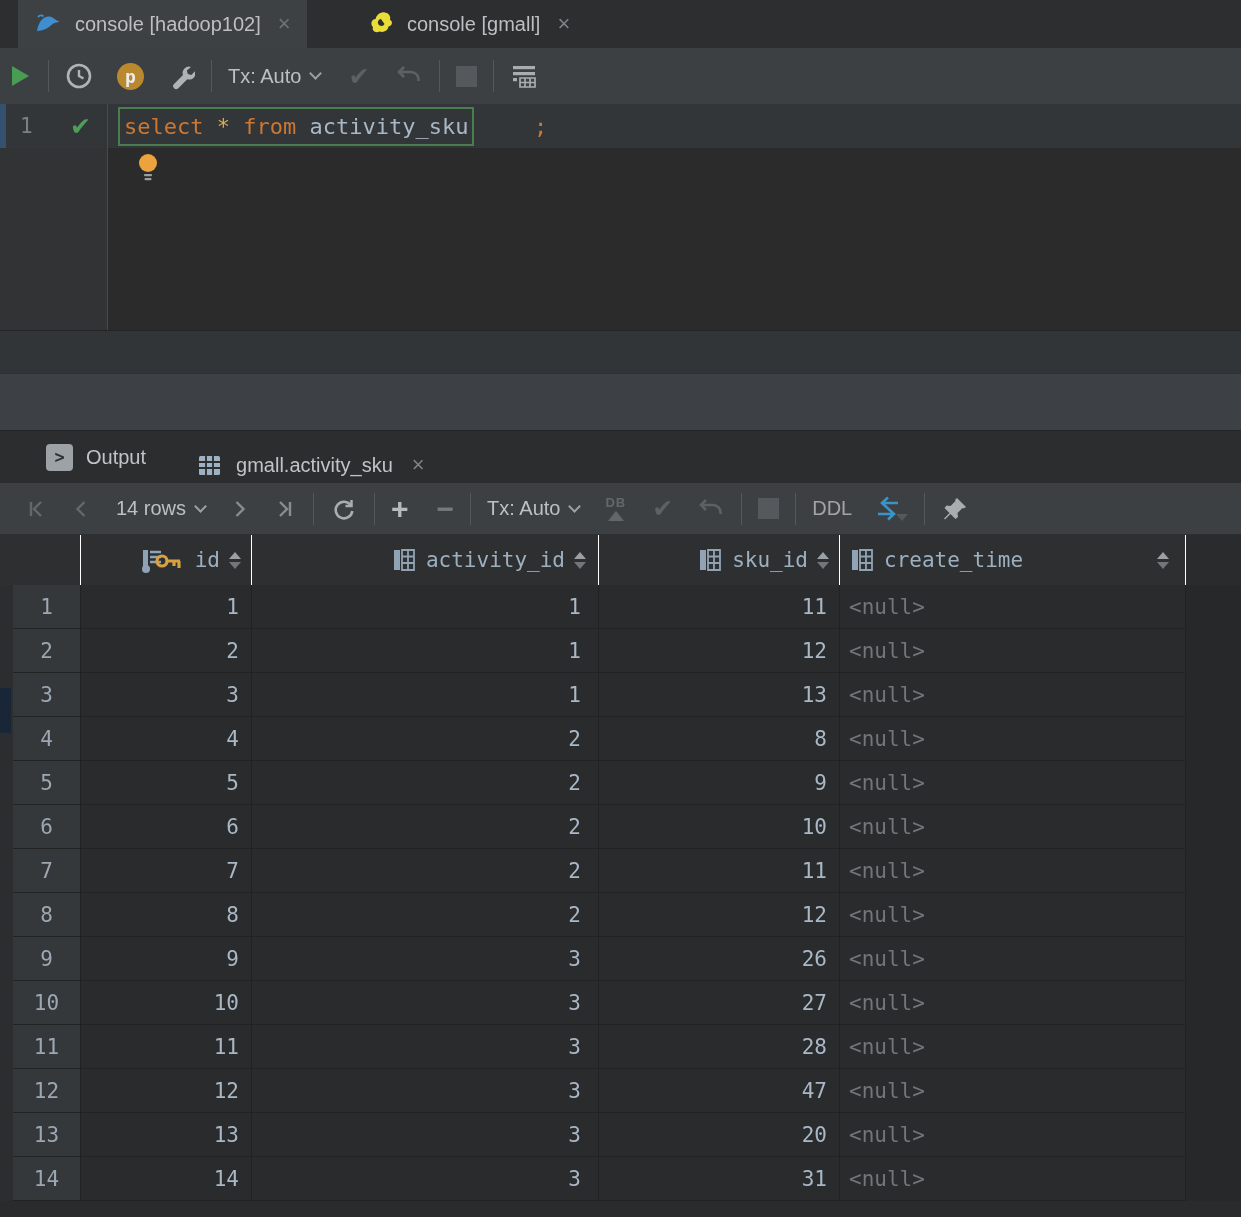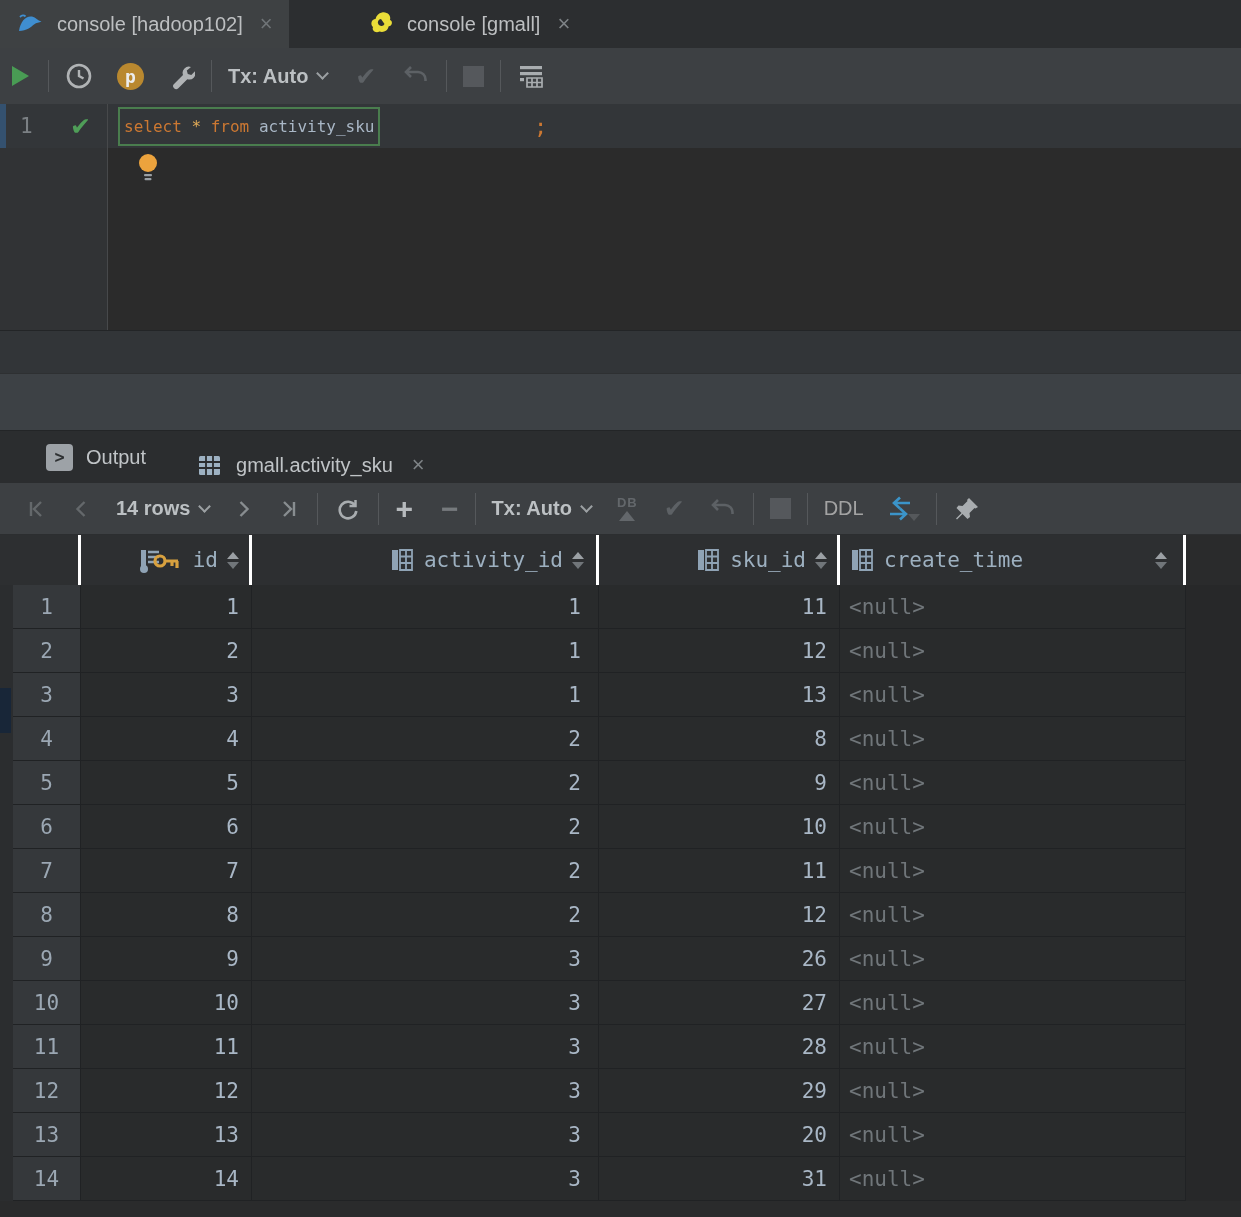--- a/index.html
+++ b/index.html
@@ -14,40 +14,40 @@
   .etab{position:absolute;top:0;height:48px;display:flex;align-items:center;gap:11px;
         padding:0 16px;color:#bdbfc1;font-size:20px;cursor:default;}
   .etab.active{background:#3e4143;}
   .tab-close{color:#7e8386;font-size:22px;line-height:1;margin-left:6px;}
   .etab.active .tab-close{color:#6f7477;}
   
   .etoolbar{position:absolute;left:0;top:48px;width:100%;height:56px;background:#3d4043;
             display:flex;align-items:center;}
   .tsep{width:1px;height:32px;background:#55585b;margin:0 16px;}
   .ticon{display:flex;align-items:center;justify-content:center;}
-  .txt-btn{color:#bcc0c3;font-size:20px;display:flex;align-items:center;gap:10px;font-weight:bold;}
+  .txt-btn{color:#bcc0c3;font-size:20px;display:flex;align-items:center;gap:10px;}
   .chev{width:9px;height:9px;border-right:2px solid #9ca0a3;border-bottom:2px solid #9ca0a3;
         transform:rotate(45deg);margin-top:-5px;}
   .check-dim{color:#5d6165;font-size:25px;}
   .stop-sq{width:21px;height:21px;background:#55585c;}
   .p-badge{width:27px;height:27px;border-radius:50%;background:#b9882f;color:#ececec;
            font-size:18px;font-weight:bold;display:flex;align-items:center;justify-content:center;
            font-family:"DejaVu Sans Mono",monospace;}
   
   .editor{position:absolute;left:0;top:104px;width:100%;height:226px;background:#2b2b2b;}
   .gutter{position:absolute;left:0;top:0;width:107px;height:100%;background:#313335;}
   .cur-line{position:absolute;left:0;top:0;width:100%;height:44px;background:#333639;}
   .gutter-sep{position:absolute;left:107px;top:0;width:1px;height:100%;background:#47494b;z-index:4;}
   .gutter-line{position:absolute;left:0;top:0;width:107px;height:44px;display:flex;
                align-items:center;justify-content:space-between;padding:0 16px 0 20px;z-index:5;}
   .lnum{color:#7b8084;font-size:21px;font-family:"DejaVu Sans Mono",monospace;}
   .gutter-check{color:#4f9e58;font-size:25px;}
   .code-line{position:absolute;left:118px;top:3px;height:39px;border:2px solid #4a7d4e;
              display:flex;align-items:center;padding:0 4px;z-index:5;
-             font-family:"DejaVu Sans Mono",monospace;font-size:16px;white-space:pre;}
+             font-family:"DejaVu Sans Mono",monospace;font-size:22px;white-space:pre;}
   .semi-out{position:absolute;top:3px;height:39px;display:flex;align-items:center;z-index:5;
             font-family:"DejaVu Sans Mono",monospace;font-size:22px;}
   .kw{color:#cc7832;} .star{color:#dfa956;} .ident{color:#a9b7c6;text-align:center;} .semi{color:#cc7832;}
   .blue-strip-editor{position:absolute;left:0;top:0;width:6px;height:44px;background:#34516f;z-index:6;}
   .bulb{position:absolute;left:136px;top:48px;z-index:5;}
   
   .band1{position:absolute;left:0;top:330px;width:100%;height:43px;background:#323538;
          border-top:1px solid #232527;}
   .band2{position:absolute;left:0;top:373px;width:100%;height:58px;background:#3d4145;
          border-top:1px solid #2e3032;border-bottom:1px solid #232527;}
@@ -69,21 +69,21 @@
   .ddl-label{color:#a3a3a3;font-size:20px;}
   .dbup{display:flex;flex-direction:column;align-items:center;line-height:1;}
   .dbup span{color:#63676b;font-size:13px;font-weight:bold;letter-spacing:1px;}
   .dbup-arrow{width:0;height:0;border-left:8px solid transparent;border-right:8px solid transparent;
               border-bottom:10px solid #63676b;margin-top:2px;}
   .cmp-chev{width:0;height:0;border-left:6px solid transparent;border-right:6px solid transparent;
             border-top:7px solid #55585b;margin-left:-8px;margin-top:18px;}
   
   .ghead{position:absolute;left:0;top:535px;width:100%;height:50px;background:#2d2f31;display:flex;
          font-family:"DejaVu Sans Mono",monospace;font-size:21px;color:#9db0c0;}
-  .hc{display:flex;align-items:center;border-right:3px solid #ffffff;height:100%;gap:9px;}
+  .hc{display:flex;align-items:center;border-right:1px solid #ffffff;height:100%;gap:9px;}
   .hc-corner{width:13px;border-right:none;}
   .hc-gutter{width:68px;}
   .hc-id{width:171px;justify-content:flex-end;padding-right:10px;}
   .hc-act{width:347px;justify-content:flex-end;padding-right:12px;}
   .hc-sku{width:241px;justify-content:flex-end;padding-right:10px;}
   .hc-create{width:346px;padding-left:9px;}
   .hc-rest{flex:1;background:#2a2b2c;border-right:none;}
   .sort{display:flex;flex-direction:column;gap:3px;align-items:center;}
   .s-up{width:0;height:0;border-left:6px solid transparent;border-right:6px solid transparent;
         border-bottom:7px solid #9ba0a4;}
@@ -107,21 +107,21 @@
   .c-rest{flex:1;background:#272829;border-right:none;border-bottom:none;}
   .blue-strip-grid{position:absolute;left:0;top:688px;width:11px;height:45px;background:#182638;z-index:6;}
   .bottomband{position:absolute;left:0;top:1201px;width:100%;height:16px;background:#2a2b2c;}
 </style>
 </head>
 <body>
 
 <div class="screen">
 
   <div class="tabbar">
-    <div class="etab active" style="left:0;justify-content:space-between;">
+    <div class="etab active" style="left:18px;justify-content:space-between;">
       <span class="ticon">
         <svg width="30" height="28" viewBox="0 0 30 28">
           <path d="M3 21 C4.5 11, 10 5.5, 16 6.5 C20 7.3, 21.5 10.5, 25.5 11.5 C23 12.8, 20.5 12.5, 18 14.5 C14.5 17.5, 11 20.5, 3 21 Z" fill="#3f8ed0"></path>
           <path d="M4 7 C6 5, 8 5, 9.5 6.5" stroke="#3f8ed0" stroke-width="1.8" fill="none"></path>
         </svg>
       </span>
       <span>console [hadoop102]</span>
       <span class="tab-close">×</span>
     </div>
     <div class="etab" style="left:352px;">
@@ -458,21 +458,21 @@
         <div class="c c-act">3</div>
         <div class="c c-sku">28</div>
         <div class="c c-create">&lt;null&gt;</div>
         <div class="c c-rest"></div>
       </div>
       <div class="grow">
         <div class="c c-strip"></div>
         <div class="c c-num">12</div>
         <div class="c c-id">12</div>
         <div class="c c-act">3</div>
-        <div class="c c-sku">29</div>
+        <div class="c c-sku">47</div>
         <div class="c c-create">&lt;null&gt;</div>
         <div class="c c-rest"></div>
       </div>
       <div class="grow">
         <div class="c c-strip"></div>
         <div class="c c-num">13</div>
         <div class="c c-id">13</div>
         <div class="c c-act">3</div>
         <div class="c c-sku">20</div>
         <div class="c c-create">&lt;null&gt;</div>

